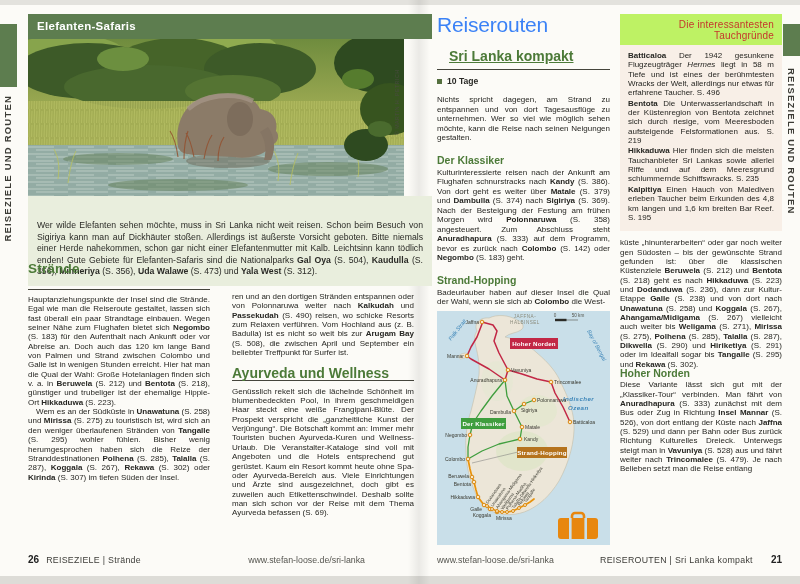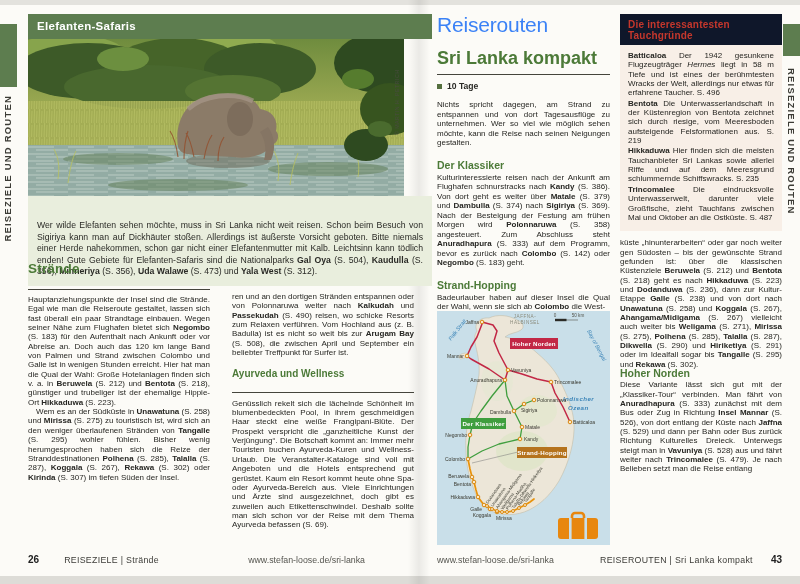--- a/index.html
+++ b/index.html
@@ -26,39 +26,39 @@
   h2.sec{font-size:13.5px;letter-spacing:.2px;}
   h3.sub{font-size:10.5px;margin:0 0 2px 0;}
   
   .bodycol{position:absolute;width:182px;font-size:8px;line-height:9.35px;text-align:justify;}
   .bodycol p{margin:0;}
   .bodycol p + p{text-indent:8px;}
   .flowgap{height:12px;}
   
   .rp-col{position:absolute;left:437px;top:13px;width:173px;}
   .rp-title{font-size:21px;font-weight:400;color:#3b82f6;margin:0 0 11px 0;letter-spacing:-0.2px;}
-  .rp-kompakt{font-size:18px;margin:0 0 5px 0;}
+  .rp-kompakt{font-size:14px;margin:0 0 5px 12px;text-decoration:underline;}
   .rp-rule{height:1px;background:#45453c;margin:0 0 6px 0;}
   .duration{display:flex;align-items:center;gap:5px;font-size:8.6px;font-weight:bold;color:#2a2a26;margin:0 0 9px 0;}
   .duration .sq{width:5px;height:5px;background:#55703f;display:inline-block;}
   .rp-col p{margin:0 0 11px 0;font-size:8px;line-height:9.5px;text-align:justify;}
   .rp-col p.tight{margin-bottom:0;}
   
   .dive-col{position:absolute;left:620px;top:14px;width:162px;}
-  .dive-title{background:#0f172a;color:#c5372c;font-weight:bold;font-size:10px;
-              padding:5px 8px 4px 8px;letter-spacing:.2px;}
+  .dive-title{background:#bef264;color:#c5372c;font-weight:normal;font-size:10px;
+              padding:5px 8px 4px 8px;letter-spacing:.2px;text-align:right;}
   .dive-body{background:#f8efe7;padding:6px 8px 8px 8px;font-size:8px;line-height:9.35px;text-align:justify;}
   .dive-body p{margin:0 0 1px 0;}
   .cont{font-size:8px;line-height:9.35px;text-align:justify;margin-top:7px;}
   .cont p{margin:0;}
   .norden-h{margin:10px 0 3px 0;}
   
   .footer{position:absolute;top:554px;display:flex;align-items:center;font-size:8.8px;color:#3c3c38;}
   .footer .pnum{font-weight:bold;font-size:10px;color:#222;}
-  .footer .sect{margin-left:25px;letter-spacing:.3px;}
+  .footer .sect{margin-left:7px;letter-spacing:.3px;}
   .footer .url{margin-left:auto;color:#55554f;}
   .footer-r .url{margin-left:0;}
   .footer-r .sect{margin-left:auto;}
   .footer-r .pnum{margin-left:18px;}
   
   .city-label{font-size:5px;fill:#3a3a30;font-family:"Liberation Sans",sans-serif;}
   .city-label.small{font-size:4.4px;}
   .city-dot{fill:#fbe9c8;stroke:#d9880f;stroke-width:1;}
   .sea-text{fill:#3c85b8;font-style:italic;font-size:5.5px;font-family:"Liberation Sans",sans-serif;}
   .ocean-text{fill:#3c85b8;font-style:italic;font-weight:bold;font-size:6.2px;letter-spacing:.4px;}
@@ -150,21 +150,21 @@
   <div class="rule" style="position:absolute;left:28px;top:289px;width:182px;"></div>
 
   <div class="bodycol" style="left:28px;top:295px;">
       <p>Hauptanziehungspunkte der Insel sind die Strände. Egal wie man die Reiseroute gestaltet, lassen sich fast überall ein paar Strandtage einbauen. Wegen seiner Nähe zum Flughafen bietet sich <b>Negombo</b> (S. 183) für den Aufenthalt nach Ankunft oder vor Abreise an. Doch auch das 120 km lange Band von Palmen und Strand zwischen Colombo und Galle ist in wenigen Stunden erreicht. Hier hat man die Qual der Wahl: Große Hotelanlagen finden sich v. a. in <b>Beruwela</b> (S. 212) und <b>Bentota</b> (S. 218), günstiger und trubeliger ist der ehemalige Hippie-Ort <b>Hikkaduwa</b> (S. 223).</p>
       <p>Wem es an der Südküste in <b>Unawatuna</b> (S. 258) und <b>Mirissa</b> (S. 275) zu touristisch ist, wird sich an den weniger überlaufenen Stränden von <b>Tangalle</b> (S. 295) wohler fühlen. Bisher wenig herumgesprochen haben sich die Reize der Stranddestinationen <b>Polhena</b> (S. 285), <b>Talalla</b> (S. 287), <b>Koggala</b> (S. 267), <b>Rekawa</b> (S. 302) oder <b>Kirinda</b> (S. 307) im tiefen Süden der Insel.</p>
     </div>
 
   <div class="bodycol" style="left:232px;top:292px;">
     <p>ren und an den dortigen Stränden entspannen oder von Polonnaruwa weiter nach <b>Kalkudah</b> und <b>Passekudah</b> (S. 490) reisen, wo schicke Resorts zum Relaxen verführen. Vom Hochland aus (z. B. Badulla) ist es nicht so weit bis zur <b>Arugam Bay</b> (S. 508), die zwischen April und September ein beliebter Treffpunkt für Surfer ist.</p>
     <div class="flowgap"></div>
-    <h2 class="h-green" style="font-size:10px;margin:0 0 13px 0;">Ayurveda und Wellness</h2>
+    <h2 class="h-green" style="font-size:14px;margin:0 0 1px 0;">Ayurveda und Wellness</h2>
     <div class="rule" style="margin-bottom:6px;"></div>
     <p style="text-indent:0;">Genüsslich rekelt sich die lächelnde Schönheit im blumenbedeckten Pool, in ihrem geschmeidigen Haar steckt eine weiße Frangipani-Blüte. Der Prospekt verspricht die „ganzheitliche Kunst der Verjüngung“. Die Botschaft kommt an: Immer mehr Touristen buchen Ayurveda-Kuren und Wellness-Urlaub. Die Veranstalter-Kataloge sind voll mit Angeboten und die Hotels entsprechend gut gerüstet. Kaum ein Resort kommt heute ohne Spa- oder Ayurveda-Bereich aus. Viele Einrichtungen und Ärzte sind ausgezeichnet, doch gibt es zuweilen auch Etikettenschwindel. Deshalb sollte man sich schon vor der Reise mit dem Thema Ayurveda befassen (S. 69).</p>
   </div>
 
   <div class="footer" style="left:28px;width:337px;">
     <span class="pnum">26</span>
     <span class="sect">REISEZIELE | Strände</span>
     <span class="url">www.stefan-loose.de/sri-lanka</span>
   </div>
 
@@ -361,27 +361,27 @@
       <rect x="26.4" y="6" width="2.6" height="21" fill="#c9dfe9"></rect>
     </g>
   </svg>
 
   <div class="dive-col">
     <div class="dive-title">Die interessantesten Tauchgründe</div>
     <div class="dive-body">
         <p><b>Batticaloa</b> Der 1942 gesunkene Flugzeugträger <i>Hermes</i> liegt in 58 m Tiefe und ist eines der berühmtesten Wracks der Welt, allerdings nur etwas für erfahrene Taucher. S. 496</p>
         <p><b>Bentota</b> Die Unterwasserlandschaft in der Küstenregion von Bentota zeichnet sich durch riesige, vom Meeresboden aufsteigende Felsformationen aus. S. 219</p>
         <p><b>Hikkaduwa</b> Hier finden sich die meisten Tauchanbieter Sri Lankas sowie allerlei Riffe und auf dem Meeresgrund schlummernde Schiffswracks. S. 235</p>
-        <p><b>Trincomalee</b> Die eindrucksvolle Unterwasserwelt, darunter viele Großfische, zieht Tauchfans zwischen Mai und Oktober an die Ostküste. S. 487</p>
+        <p><b>Kalpitiya</b> Einen Hauch von Malediven erleben Taucher beim Erkunden des 4,8 km langen und 1,6 km breiten Bar Reef. S. 195</p>
       </div>
     <div class="cont">
       <p>küste „hinunterarbeiten“ oder gar noch weiter gen Südosten – bis der gewünschte Strand gefunden ist: über die klassischen Küstenziele <b>Beruwela</b> (S. 212) und <b>Bentota</b> (S. 218) geht es nach <b>Hikkaduwa</b> (S. 223) und <b>Dodanduwa</b> (S. 236), dann zur Kultur-Etappe <b>Galle</b> (S. 238) und von dort nach <b>Unawatuna</b> (S. 258) und <b>Koggala</b> (S. 267), <b>Ahangama/Midigama</b> (S. 267) vielleicht auch weiter bis <b>Weligama</b> (S. 271), <b>Mirissa</b> (S. 275), <b>Polhena</b> (S. 285), <b>Talalla</b> (S. 287), <b>Dikwella</b> (S. 290) und <b>Hiriketiya</b> (S. 291) oder im Idealfall sogar bis <b>Tangalle</b> (S. 295) und <b>Rekawa</b> (S. 302).</p>
       <h3 class="h-green sub norden-h">Hoher Norden</h3>
       <p>Diese Variante lässt sich gut mit der „Klassiker-Tour“ verbinden. Man fährt von <b>Anuradhapura</b> (S. 333) zunächst mit dem Bus oder Zug in Richtung <b>Insel Mannar</b> (S. 526), von dort entlang der Küste nach <b>Jaffna</b> (S. 529) und dann per Bahn oder Bus zurück Richtung Kulturelles Dreieck. Unterwegs steigt man in <b>Vavuniya</b> (S. 528) aus und fährt weiter nach <b>Trincomalee</b> (S. 479). Je nach Belieben setzt man die Reise entlang</p>
     </div>
   </div>
 
   <div class="footer footer-r" style="left:437px;width:345px;">
     <span class="url">www.stefan-loose.de/sri-lanka</span>
     <span class="sect">REISEROUTEN | Sri Lanka kompakt</span>
-    <span class="pnum">43</span>
+    <span class="pnum">21</span>
   </div>
 </div>
 
 </body></html>

